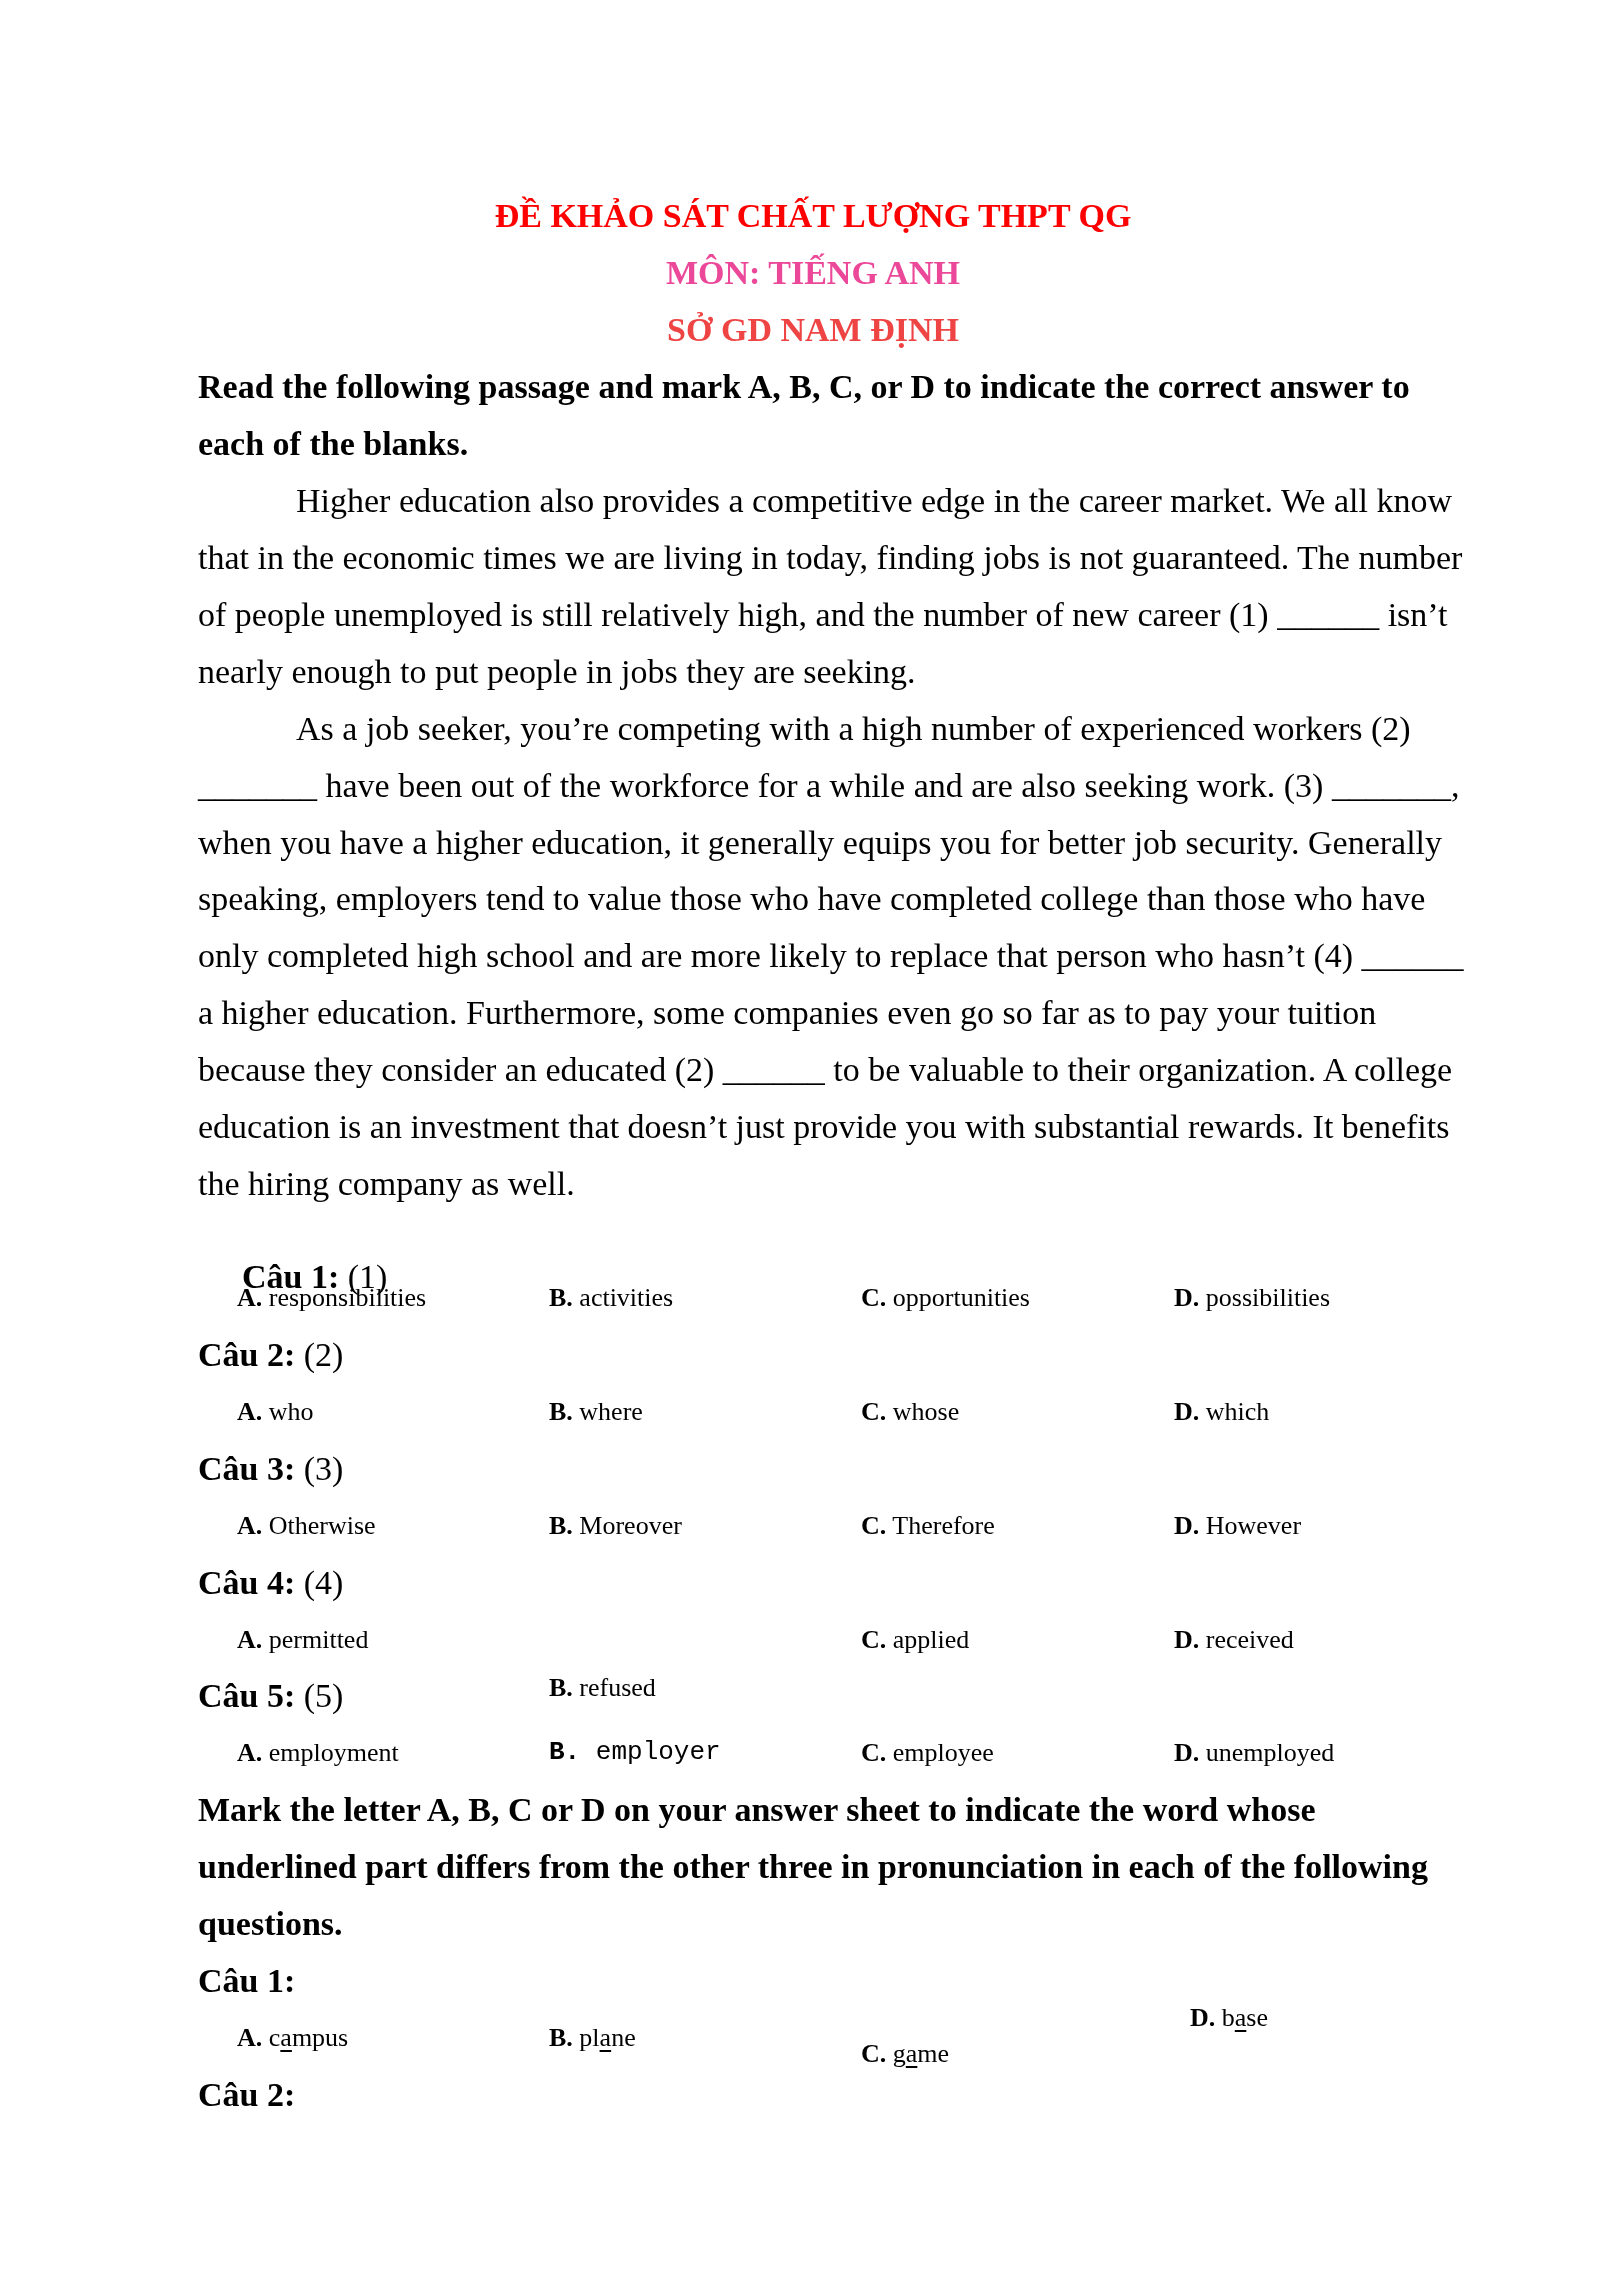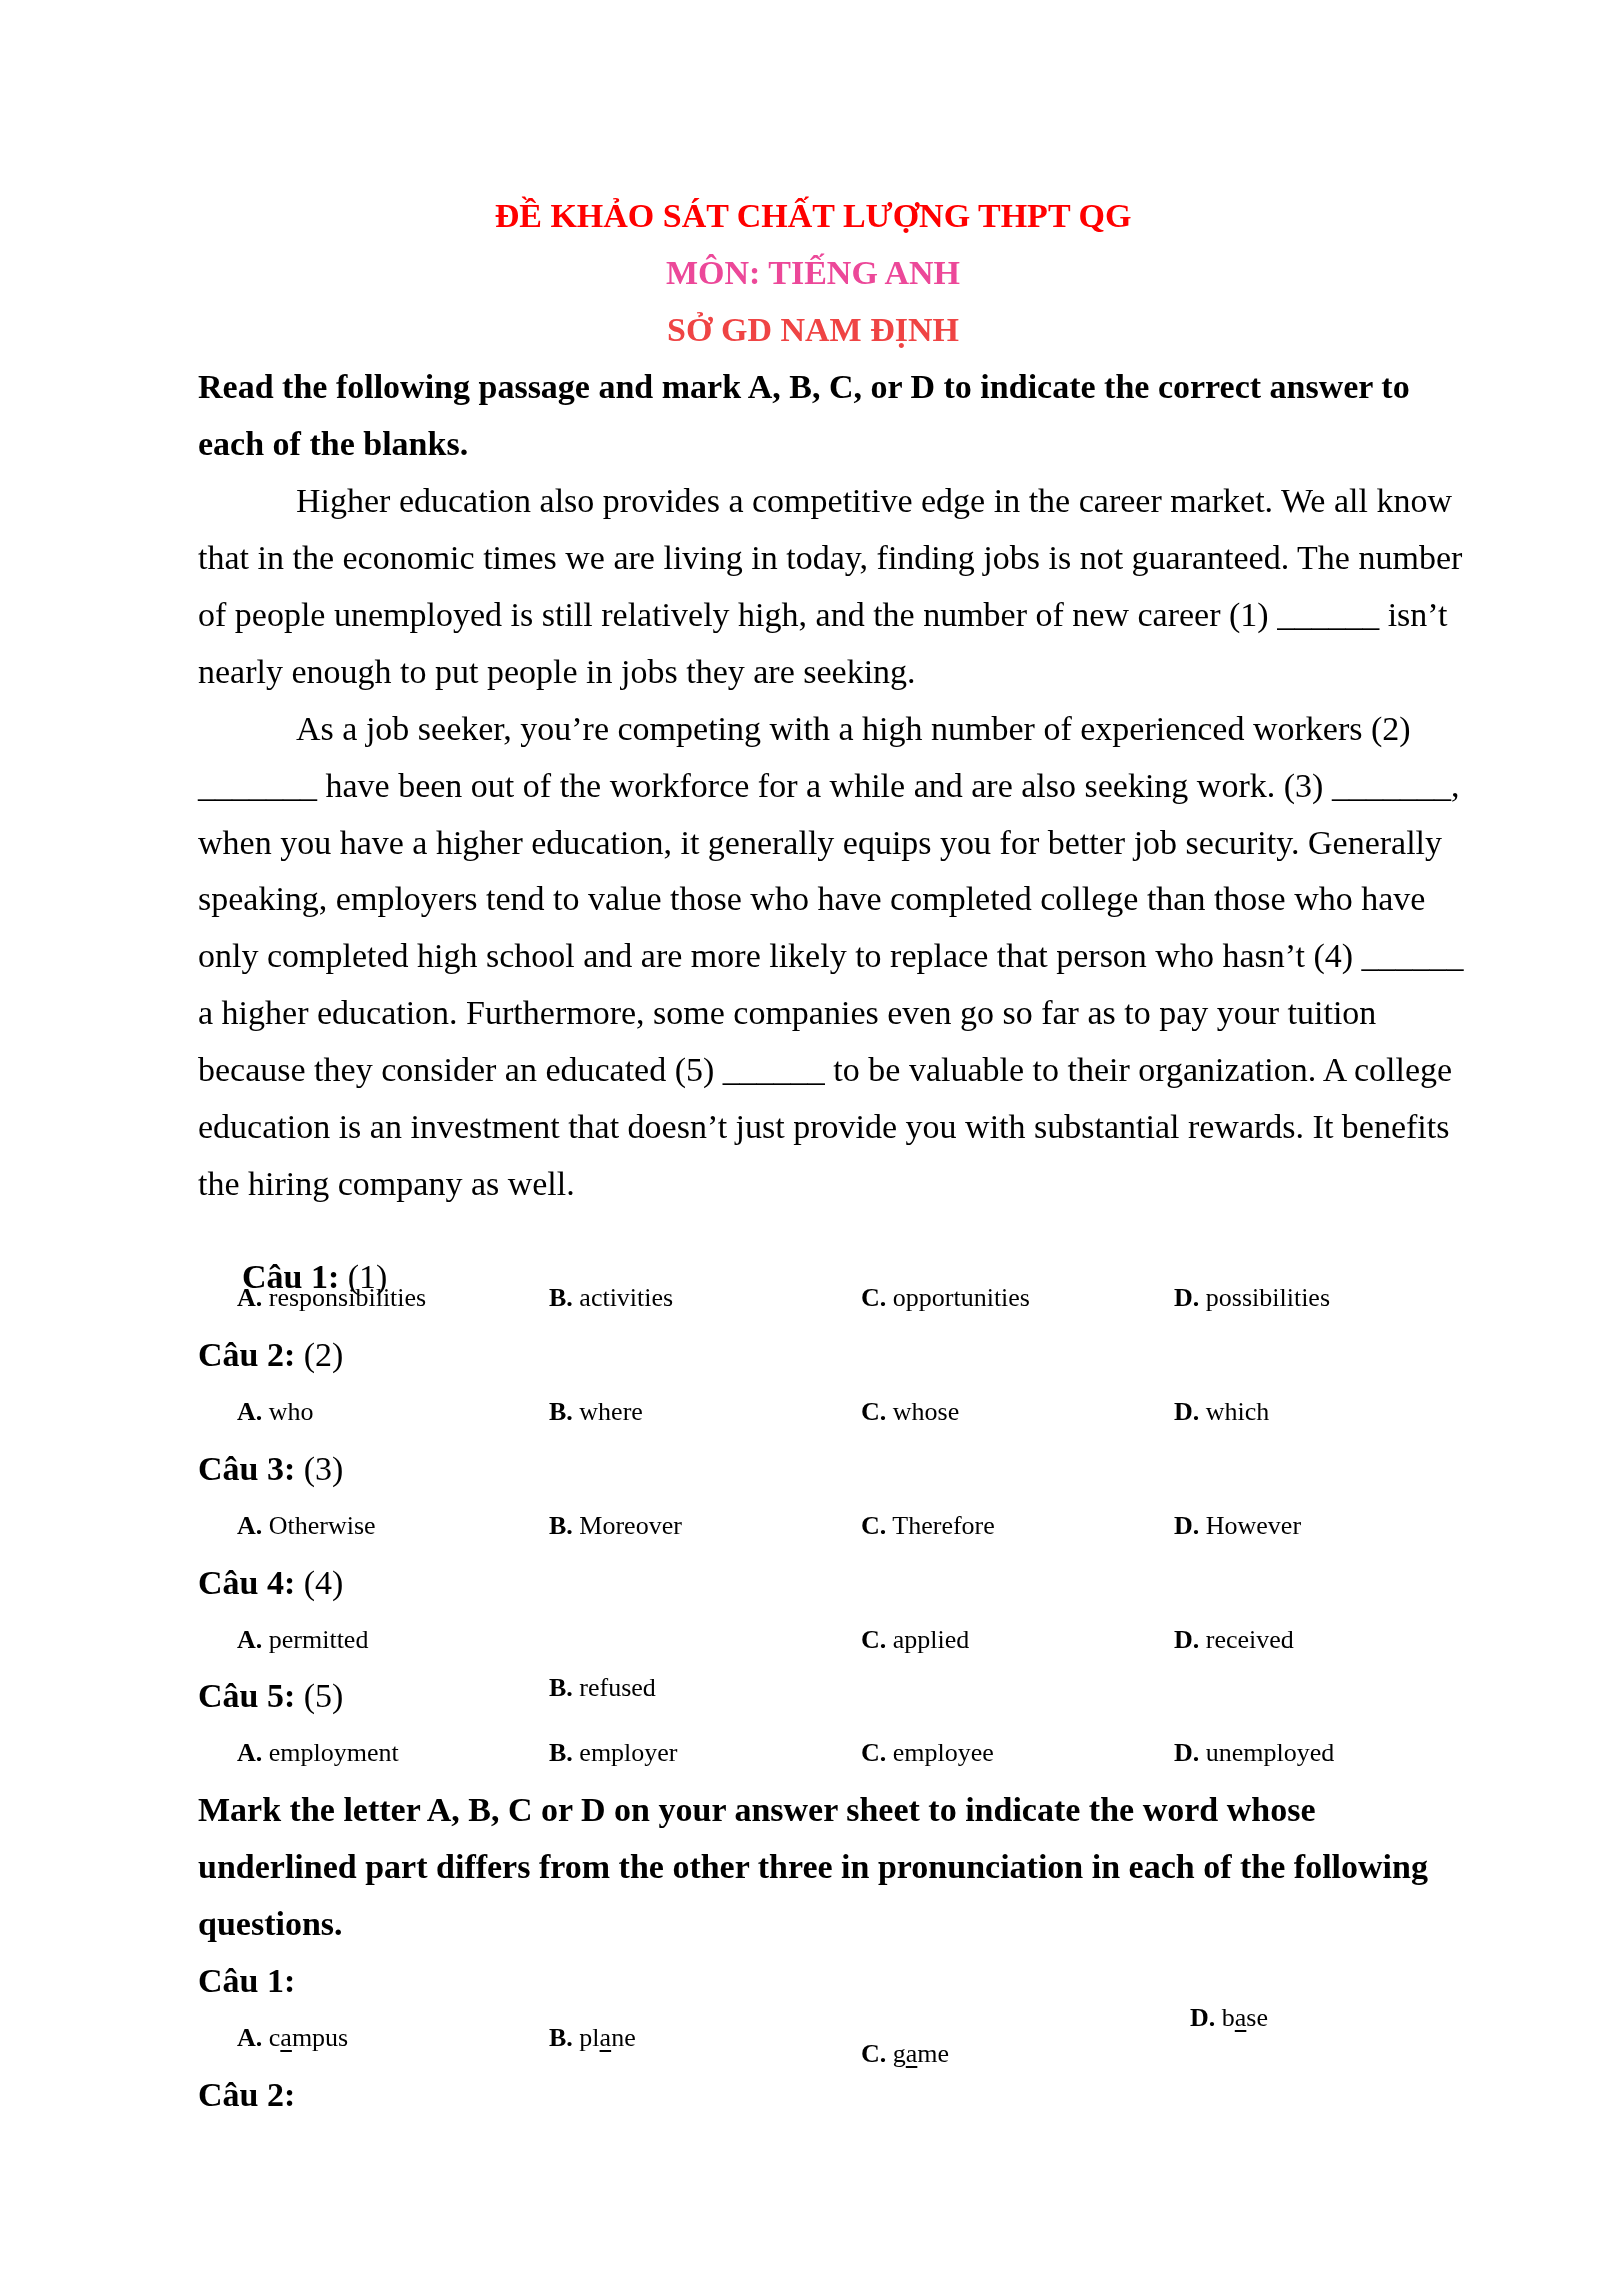--- a/index.html
+++ b/index.html
@@ -30,21 +30,21 @@
   <div class="line indent" style="top:481px">Higher education also provides a competitive edge in the career market. We all know</div>
   <div class="line" style="top:538px">that in the economic times we are living in today, finding jobs is not guaranteed. The number</div>
   <div class="line" style="top:595px">of people unemployed is still relatively high, and the number of new career (1) ______ isn’t</div>
   <div class="line" style="top:652px">nearly enough to put people in jobs they are seeking.</div>
   <div class="line indent" style="top:709px">As a job seeker, you’re competing with a high number of experienced workers (2)</div>
   <div class="line" style="top:766px">_______ have been out of the workforce for a while and are also seeking work. (3) _______,</div>
   <div class="line" style="top:823px">when you have a higher education, it generally equips you for better job security. Generally</div>
   <div class="line" style="top:879px">speaking, employers tend to value those who have completed college than those who have</div>
   <div class="line" style="top:936px">only completed high school and are more likely to replace that person who hasn’t (4) ______</div>
   <div class="line" style="top:993px">a higher education. Furthermore, some companies even go so far as to pay your tuition</div>
-  <div class="line" style="top:1050px">because they consider an educated (5) ______ to be valuable to their organization. A college</div>
+  <div class="line" style="top:1050px">because they consider an educated (2) ______ to be valuable to their organization. A college</div>
   <div class="line" style="top:1107px">education is an investment that doesn’t just provide you with substantial rewards. It benefits</div>
   <div class="line" style="top:1164px">the hiring company as well.</div>
 
   <div id="s1q">
       <div class="line" style="top: 1257px; margin-left: 44px;"><span class="b">Câu 1:</span> <span>(1)</span></div>
       <div class="opt" style="top: 1278px; left: 39px;"><span class="letter">A.</span> <span>responsibilities</span></div>
       <div class="opt" style="top: 1278px; left: 351px;"><span class="letter">B.</span> <span>activities</span></div>
       <div class="opt" style="top: 1278px; left: 663px;"><span class="letter">C.</span> <span>opportunities</span></div>
       <div class="opt" style="top: 1278px; left: 976px;"><span class="letter">D.</span> <span>possibilities</span></div>
       <div class="line" style="top: 1335px;"><span class="b">Câu 2:</span> <span>(2)</span></div>
@@ -57,21 +57,21 @@
       <div class="opt" style="top: 1506px; left: 351px;"><span class="letter">B.</span> <span>Moreover</span></div>
       <div class="opt" style="top: 1506px; left: 663px;"><span class="letter">C.</span> <span>Therefore</span></div>
       <div class="opt" style="top: 1506px; left: 976px;"><span class="letter">D.</span> <span>However</span></div>
       <div class="line" style="top: 1563px;"><span class="b">Câu 4:</span> <span>(4)</span></div>
       <div class="opt" style="top: 1620px; left: 39px;"><span class="letter">A.</span> <span>permitted</span></div>
       <div class="opt" style="top: 1620px; left: 351px; margin-top: 48px;"><span class="letter">B.</span> <span>refused</span></div>
       <div class="opt" style="top: 1620px; left: 663px;"><span class="letter">C.</span> <span>applied</span></div>
       <div class="opt" style="top: 1620px; left: 976px;"><span class="letter">D.</span> <span>received</span></div>
       <div class="line" style="top: 1676px;"><span class="b">Câu 5:</span> <span>(5)</span></div>
       <div class="opt" style="top: 1733px; left: 39px;"><span class="letter">A.</span> <span>employment</span></div>
-      <div class="opt" style="top: 1733px; left: 351px;"><span class="letter">B.</span> <span>employer</span></div>
+      <div class="opt" style="top: 1733px; left: 351px; font-family: Liberation Mono, monospace;"><span class="letter">B.</span> <span>employer</span></div>
       <div class="opt" style="top: 1733px; left: 663px;"><span class="letter">C.</span> <span>employee</span></div>
       <div class="opt" style="top: 1733px; left: 976px;"><span class="letter">D.</span> <span>unemployed</span></div>
     </div>
 
   <div class="line b" style="top:1790px">Mark the letter A, B, C or D on your answer sheet to indicate the word whose</div>
   <div class="line b" style="top:1847px">underlined part differs from the other three in pronunciation in each of the following</div>
   <div class="line b" style="top:1904px">questions.</div>
 
   <div id="s2q">
       <div class="line b" style="top: 1961px;">Câu 1:</div>

